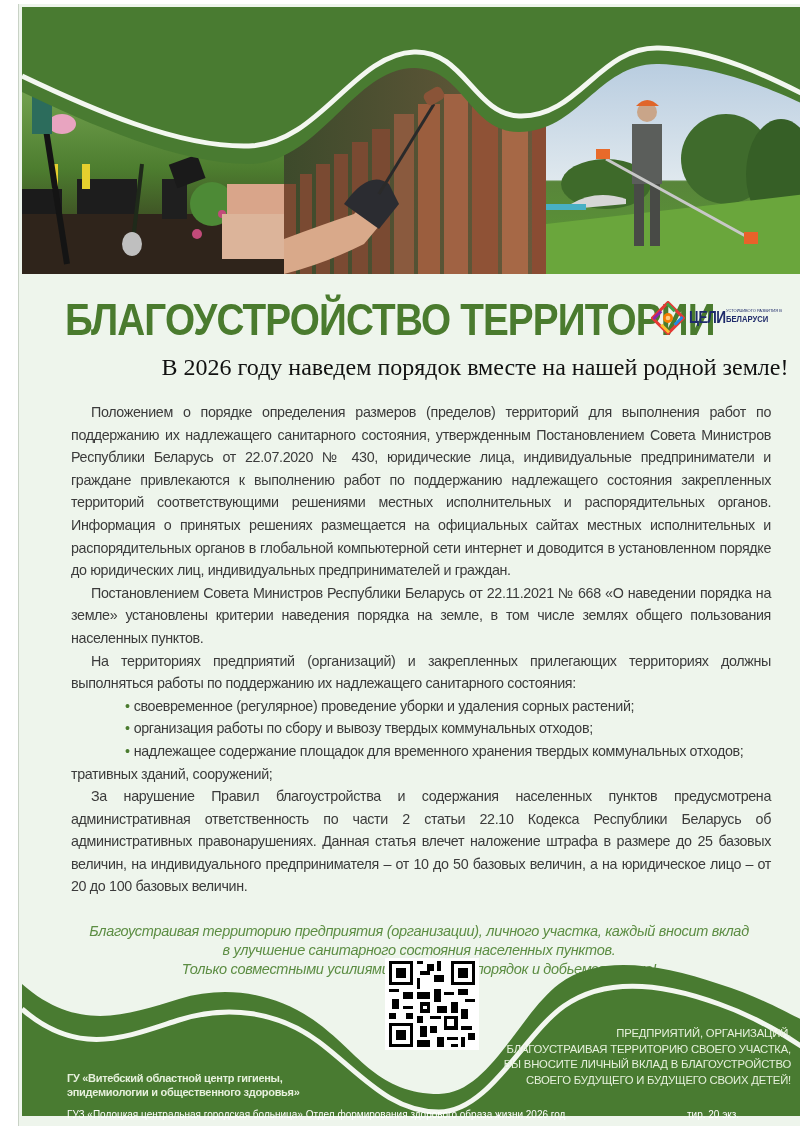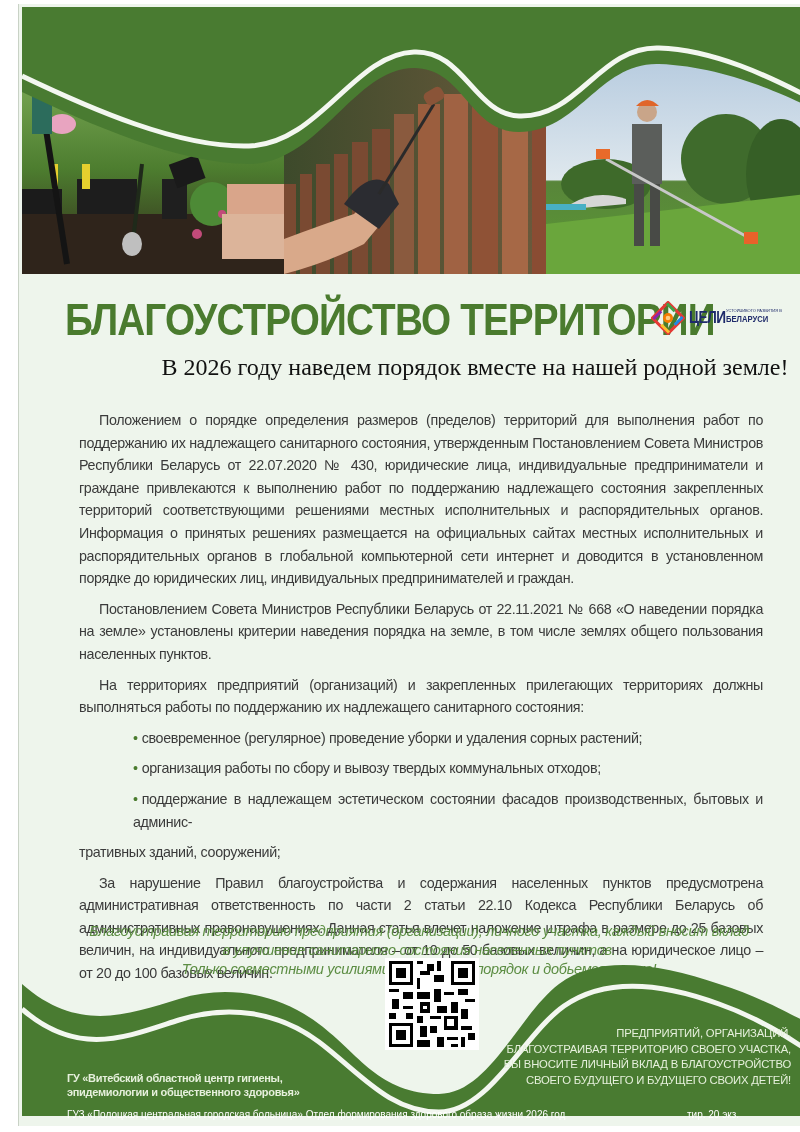--- a/index.html
+++ b/index.html
@@ -49,21 +49,21 @@
       font-family: "Liberation Serif", serif; font-size: 24px; color: #111; padding-left: 40px;
     }
     .subtitle span { display: inline-block; padding-left: 44px; }
 
     
     .body-text {
       position: absolute; left: 52px; top: 397px; width: 700px;
       font-family: "Liberation Sans", sans-serif; font-size: 14.3px; line-height: 22.6px;
       color: #3b3b3b;
     }
-    .body-text p { margin: 8px; text-align: justify; text-indent: 20px; letter-spacing: -0.35px; }
+    .body-text p { margin: 0; text-align: justify; text-indent: 20px; letter-spacing: -0.35px; }
     .body-text .bullet { text-indent: 0; padding-left: 54px; }
     .body-text .bullet-dot { color: #4a7b2e; margin-right: 4px; }
     .body-text .bullet-wrap { text-indent: 0; }
 
     .slogan {
       position: absolute; left: 60px; top: 886px; width: 680px; text-align: center;
       font-family: "Liberation Sans", sans-serif; font-style: italic; font-size: 14.5px;
       line-height: 19px; color: #5c8d43; letter-spacing: -0.3px; margin-top: 32px;
     }
 
@@ -213,21 +213,21 @@
   <div class="subtitle">
     <span>В 2026 году наведем порядок вместе на нашей родной земле!</span>
   </div>
 
   <div class="body-text">
     <p>Положением о порядке определения размеров (пределов) территорий для выполнения работ по поддержанию их надлежащего санитарного состояния, утвержденным Постановлением Совета Министров Республики Беларусь от 22.07.2020 № 430, юридические лица, индивидуальные предприниматели и граждане привлекаются к выполнению работ по поддержанию надлежащего состояния закрепленных территорий соответствующими решениями местных исполнительных и распорядительных органов. Информация о принятых решениях размещается на официальных сайтах местных исполнительных и распорядительных органов в глобальной компьютерной сети интернет и доводится в установленном порядке до юридических лиц, индивидуальных предпринимателей и граждан.</p>
     <p>Постановлением Совета Министров Республики Беларусь от 22.11.2021 № 668 «О наведении порядка на земле» установлены критерии наведения порядка на земле, в том числе землях общего пользования населенных пунктов.</p>
     <p>На территориях предприятий (организаций) и закрепленных прилегающих территориях должны выполняться работы по поддержанию их надлежащего санитарного состояния:</p>
     <p class="bullet"><span class="bullet-dot">•</span><span>своевременное (регулярное) проведение уборки и удаления сорных растений;</span></p>
     <p class="bullet"><span class="bullet-dot">•</span><span>организация работы по сбору и вывозу твердых коммунальных отходов;</span></p>
-    <p class="bullet"><span class="bullet-dot">•</span><span>поддержание в надлежащем эстетическом состоянии фасадов производственных, бытовых и админис-</span></p>
+    <p class="bullet"><span class="bullet-dot">•</span><span>надлежащее содержание площадок для временного хранения твердых коммунальных отходов;</span></p>
     <p class="bullet-wrap">тративных зданий, сооружений;</p>
     <p>За нарушение Правил благоустройства и содержания населенных пунктов предусмотрена административная ответственность по части 2 статьи 22.10 Кодекса Республики Беларусь об административных правонарушениях. Данная статья влечет наложение штрафа в размере до 25 базовых величин, на индивидуального предпринимателя – от 10 до 50 базовых величин, а на юридическое лицо – от 20 до 100 базовых величин.</p>
   </div>
 
   <div class="slogan">
     <div>Благоустраивая территорию предприятия (организации), личного участка, каждый вносит вклад</div>
     <div>в улучшение санитарного состояния населенных пунктов.</div>
     <div>Только совместными усилиями мы наведем порядок и добьемся успеха!</div>
   </div>
 

